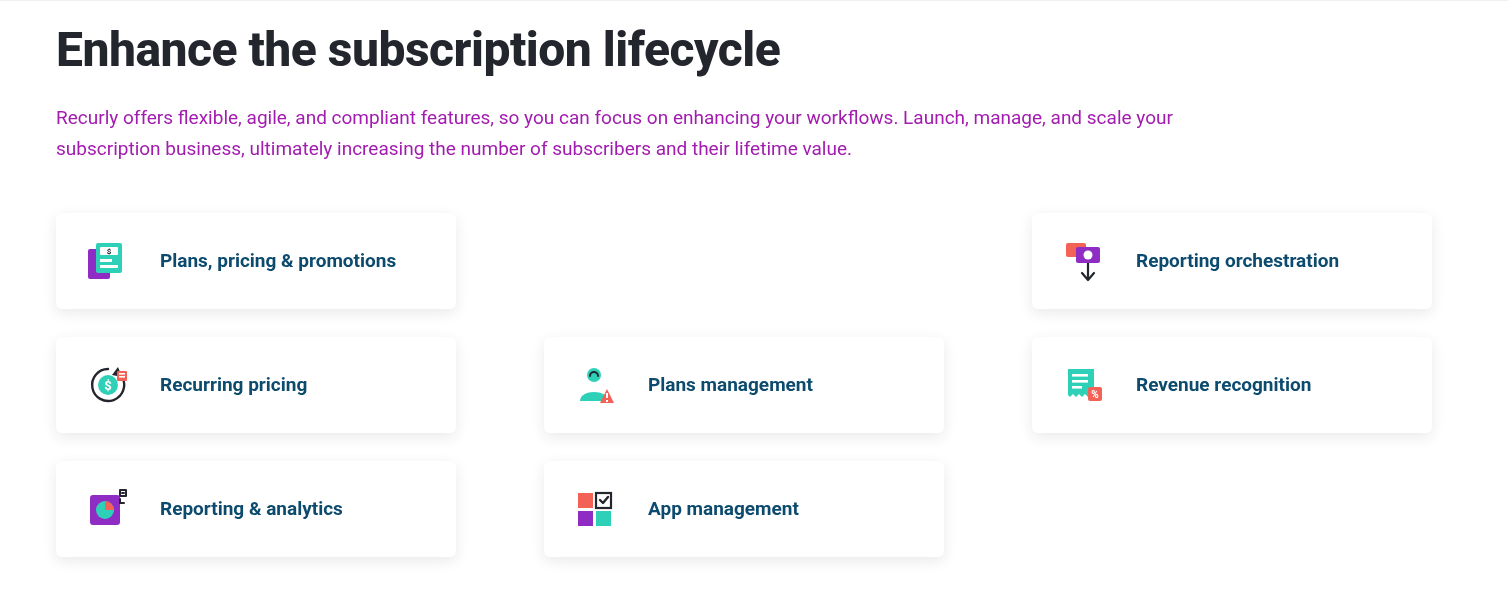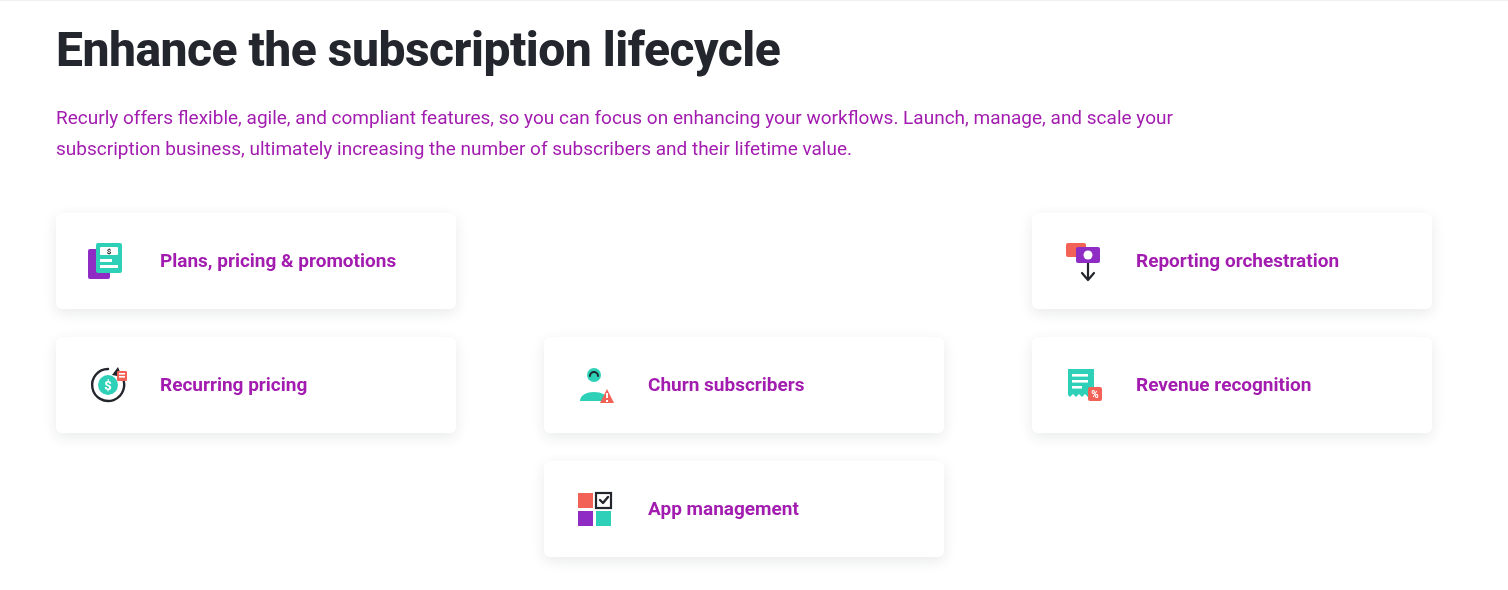--- a/index.html
+++ b/index.html
@@ -47,21 +47,21 @@
     width: 56px;
     height: 56px;
     flex: 0 0 56px;
     display: flex;
     align-items: center;
     justify-content: center;
   }
   .card .label {
     font-size: 19px;
     font-weight: 700;
-    color: #a21caf;
+    color: #0c4a6e;
     margin-left: 24px;
   }
   svg { display: block; }
 </style>
 </head>
 <body>
 
 <h1 class="section-title">Enhance the subscription lifecycle</h1>
 <p class="section-desc">Recurly offers flexible, agile, and compliant features, so you can focus on enhancing your workflows. Launch, manage, and scale your subscription business, ultimately increasing the number of subscribers and their lifetime value.</p>
 
@@ -114,37 +114,49 @@
     <span class="icon-wrap">
       <svg width="48" height="48" viewBox="0 0 48 48">
         <circle cx="22" cy="14" r="7" fill="#2ed1b8"></circle>
         <path d="M18 15 a4 4 0 0 1 8 0" fill="none" stroke="#23262d" stroke-width="2" stroke-linecap="round"></path>
         <path d="M8 40 C8 28 36 28 36 40 Z" fill="#2ed1b8"></path>
         <path d="M28 42 L35 28 L42 42 Z" fill="#f26257"></path>
         <rect x="34" y="32" width="2" height="5" fill="#ffffff"></rect>
         <rect x="34" y="39" width="2" height="2" fill="#ffffff"></rect>
       </svg>
     </span>
-    <span class="label">Churn subscribers</span>
+    <span class="label">Plans management</span>
   </div>
 
   <div class="card" style="grid-column:3;grid-row:2;">
     <span class="icon-wrap">
       <svg width="48" height="48" viewBox="0 0 48 48">
         <path d="M8 8 H34 V36 L31 33 L28 36 L25 33 L22 36 L19 33 L16 36 L13 33 L10 36 L8 34 Z" fill="#2ed1b8"></path>
         <rect x="12" y="13" width="16" height="2.6" fill="#ffffff"></rect>
         <rect x="12" y="19" width="16" height="2.6" fill="#ffffff"></rect>
         <rect x="12" y="25" width="10" height="2.6" fill="#ffffff"></rect>
         <rect x="28" y="26" width="14" height="14" fill="#f26257" rx="2"></rect>
         <text x="35" y="37" font-size="10" font-weight="800" fill="#ffffff" text-anchor="middle">%</text>
       </svg>
     </span>
     <span class="label">Revenue recognition</span>
   </div>
 
+  <div class="card" style="grid-column:1;grid-row:3;">
+    <span class="icon-wrap">
+      <svg width="48" height="48" viewBox="0 0 48 48">
+        <rect x="6" y="10" width="30" height="30" fill="#8e2cc4" rx="3"></rect>
+        <circle cx="21" cy="25" r="9" fill="#2ed1b8"></circle>
+        <path d="M21 25 L21 16 A9 9 0 0 1 30 25 Z" fill="#f26257"></path>
+        <path d="M 42 11 L36 11 L36 5 L42 5 Z M38 8 L40 8" fill="none" stroke="#23262d" stroke-width="2" stroke-linecap="round" stroke-linejoin="round"></path>
+        <path d="M36 14 L36 18 L40 18" fill="none" stroke="#23262d" stroke-width="2" stroke-linecap="round"></path>
+      </svg>
+    </span>
+    <span class="label">Reporting &amp; analytics</span>
+  </div>
 
   <div class="card" style="grid-column:2;grid-row:3;">
     <span class="icon-wrap">
       <svg width="48" height="48" viewBox="0 0 48 48">
         <rect x="6" y="8" width="15" height="15" fill="#f26257"></rect>
         <rect x="24" y="8" width="15" height="15" fill="#ffffff" stroke="#23262d" stroke-width="2.2"></rect>
         <path d="M28 15 L31 18 L36 12" fill="none" stroke="#23262d" stroke-width="2.4" stroke-linecap="round" stroke-linejoin="round"></path>
         <rect x="6" y="26" width="15" height="15" fill="#8e2cc4"></rect>
         <rect x="24" y="26" width="15" height="15" fill="#2ed1b8"></rect>
       </svg>

